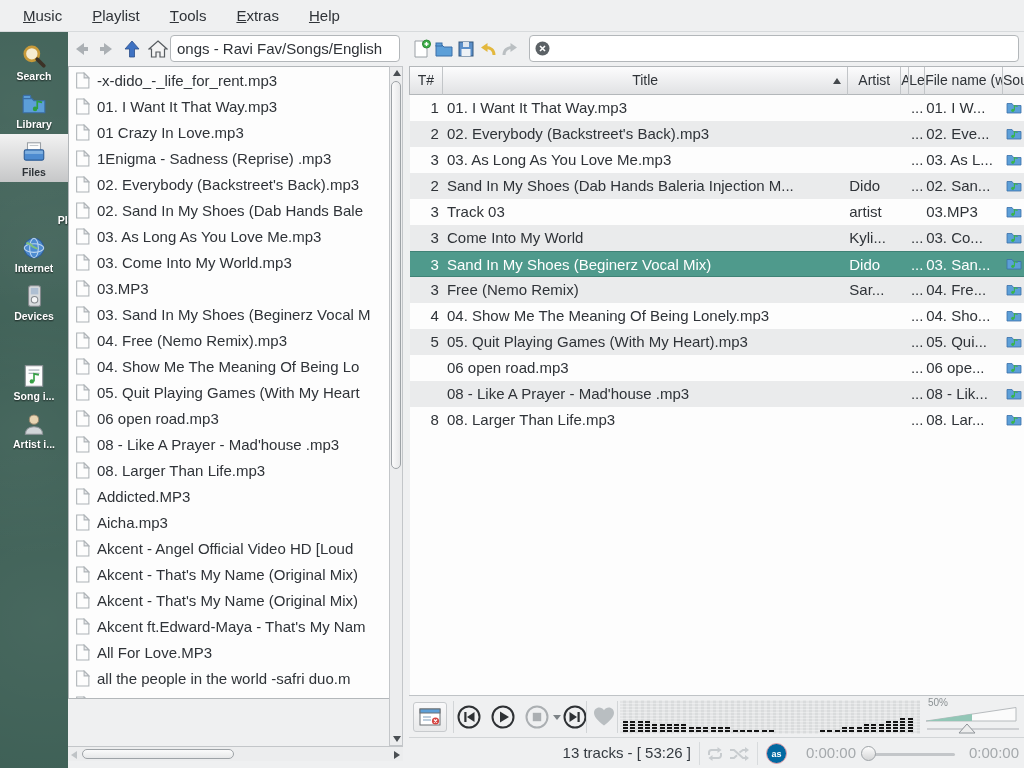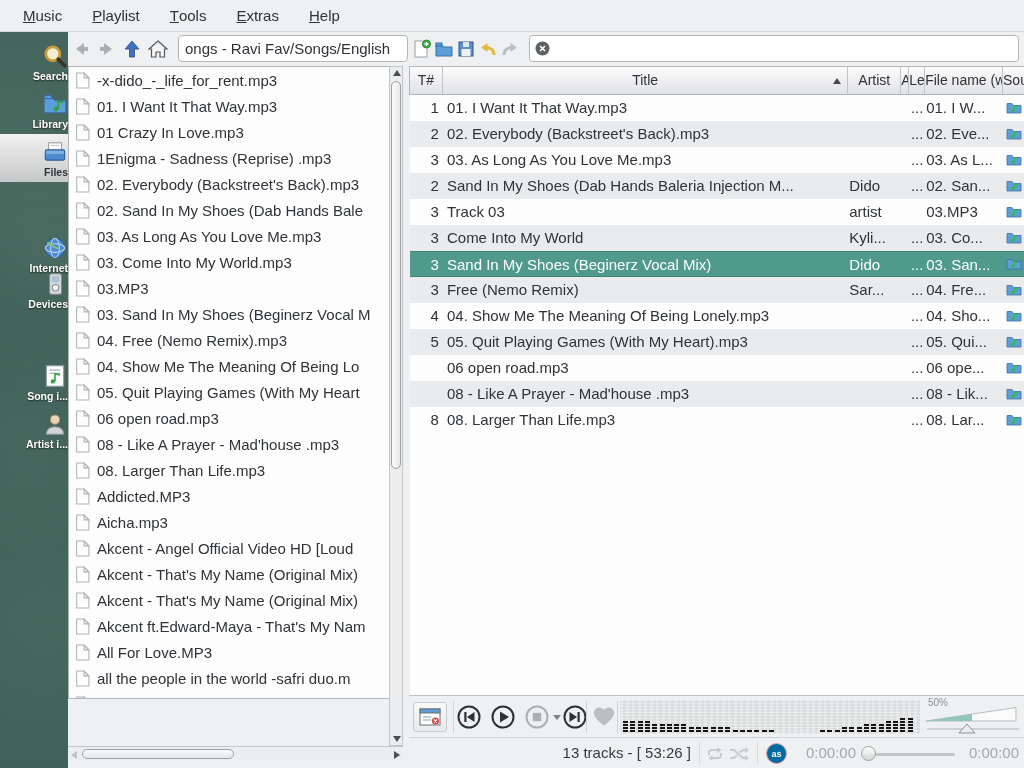--- a/index.html
+++ b/index.html
@@ -15,36 +15,36 @@
 
   
   #sidebar { position:absolute; left:0; top:32px; width:68px; height:736px;
     background:
       radial-gradient(circle at 25% 10%, rgba(255,255,255,.06), transparent 30%),
       radial-gradient(circle at 70% 30%, rgba(255,255,255,.05), transparent 28%),
       radial-gradient(circle at 35% 55%, rgba(255,255,255,.05), transparent 30%),
       radial-gradient(circle at 65% 80%, rgba(255,255,255,.05), transparent 30%),
       #3e6056; }
   .side-item { position:absolute; left:0; width:68px; height:48px; display:flex; flex-direction:column;
-               align-items:flex-end; justify-content:center; gap:1px; cursor:default; }
+               align-items:center; justify-content:center; gap:1px; cursor:default; }
   .side-item .ic { width:26px; height:26px; display:flex; align-items:center; justify-content:center; }
   .side-item .ic svg { width:26px; height:26px; }
   .side-item .lbl { font-size:10.5px; font-weight:bold; color:#ffffff; text-shadow:0 1px 2px rgba(0,0,0,.7);
                     max-width:64px; overflow:hidden; white-space:nowrap; }
   .side-item.selected { background:linear-gradient(#f2f2f2,#c6c7c8); }
   .side-item.selected .lbl { color:#2e3338; text-shadow:none; }
 
   
   #filepanel { position:absolute; left:68px; top:32px; width:335px; height:736px; background:#eff0f1; }
   .nav-btn { position:absolute; top:7px; width:20px; height:20px; }
   .nav-btn svg { width:20px; height:20px; }
   #nav-back{left:4px;} #nav-forward{left:28px;} #nav-up{left:54px;} #nav-home{left:80px;}
   #pathbox { position:absolute; left:102px; top:3px; width:230px; height:27px; background:#fff;
              border:1px solid #b3b7ba; border-radius:4px; font-size:15px; padding:0 6px; color:#2f3338;
-             font-family:"Liberation Sans",sans-serif; outline:none;margin-left:8px; }
+             font-family:"Liberation Sans",sans-serif; outline:none; }
   #filelist { position:absolute; left:0; top:34px; width:321px; height:633px; background:#fdfdfd;
               border:1px solid #b3b7ba; border-right:none; overflow:hidden; }
   .file-row { height:26px; display:flex; align-items:center; gap:7px; padding-left:6px;
               white-space:nowrap; font-size:15px; color:#2f3338; }
   .file-row .fic { flex:0 0 15px; height:17px; }
   .file-row .fic svg { width:15px; height:17px; }
   .file-row .fname { overflow:hidden; white-space:nowrap; }
 
   #vscroll { position:absolute; left:321px; top:34px; width:14px; height:680px; background:#ecedee;
              border:1px solid #c3c6c9; }
@@ -189,21 +189,21 @@
         <div class="ic">
           <svg viewBox="0 0 24 24">
             <circle cx="12" cy="12" r="9" fill="#4d8bd0" stroke="#2f5e96"></circle>
             <ellipse cx="12" cy="12" rx="4" ry="9" fill="none" stroke="#bcd6ef"></ellipse>
             <ellipse cx="12" cy="12" rx="9" ry="4" fill="none" stroke="#bcd6ef"></ellipse>
             <path d="M5 7c2 1.5 4 1 5 3s4 1 5 3" stroke="#7fc07f" stroke-width="2" fill="none"></path>
           </svg>
         </div>
         <div class="lbl">Internet</div>
       </div>
-      <div class="side-item" style="top: 234px;">
+      <div class="side-item" style="top: 246px;">
         <div class="ic">
           <svg viewBox="0 0 24 24">
             <rect x="7" y="2.5" width="11" height="19" rx="2" fill="#d8dbdd" stroke="#84898d"></rect>
             <rect x="9" y="4.5" width="7" height="6" fill="#aebfd2"></rect>
             <circle cx="12.5" cy="15.5" r="3" fill="#f4f5f6" stroke="#84898d"></circle>
           </svg>
         </div>
         <div class="lbl">Devices</div>
       </div>
       <div class="side-item" style="top: 326px;">

